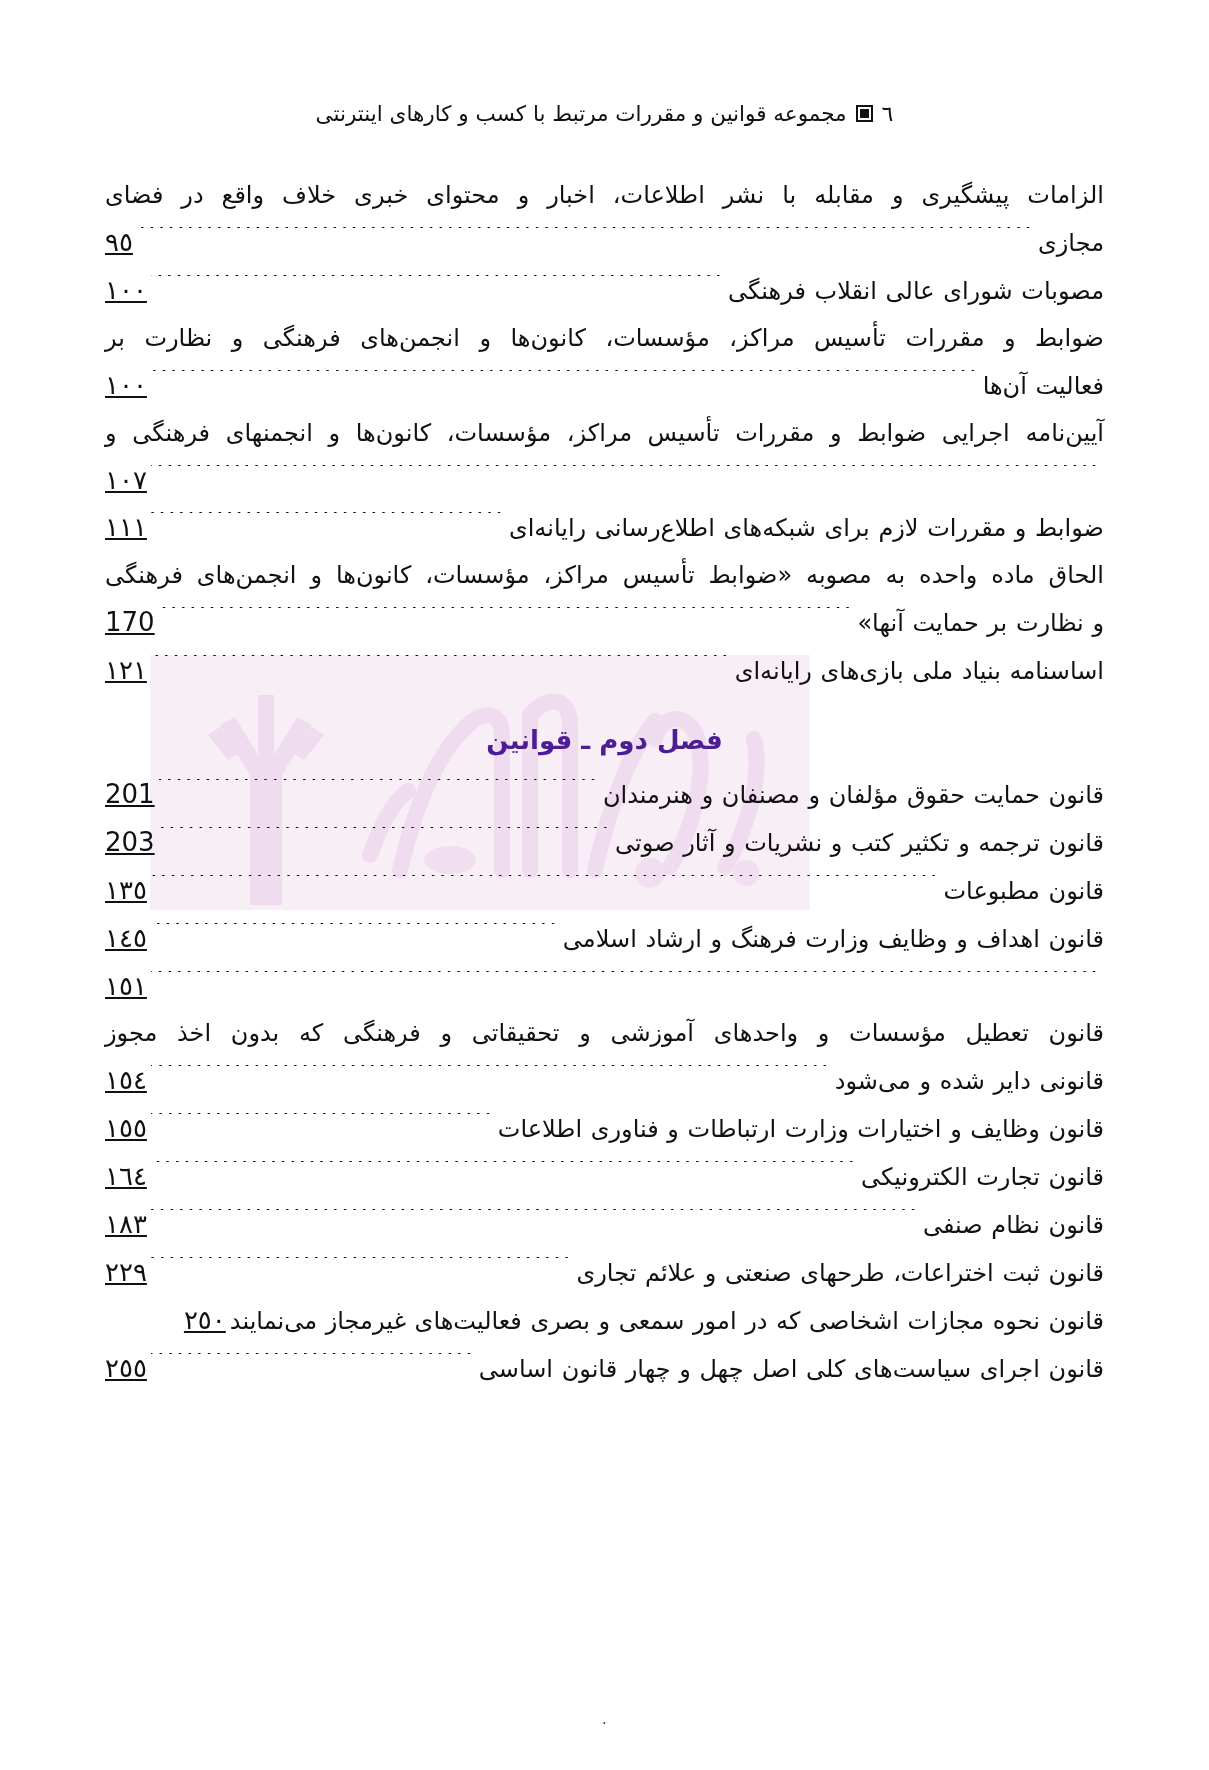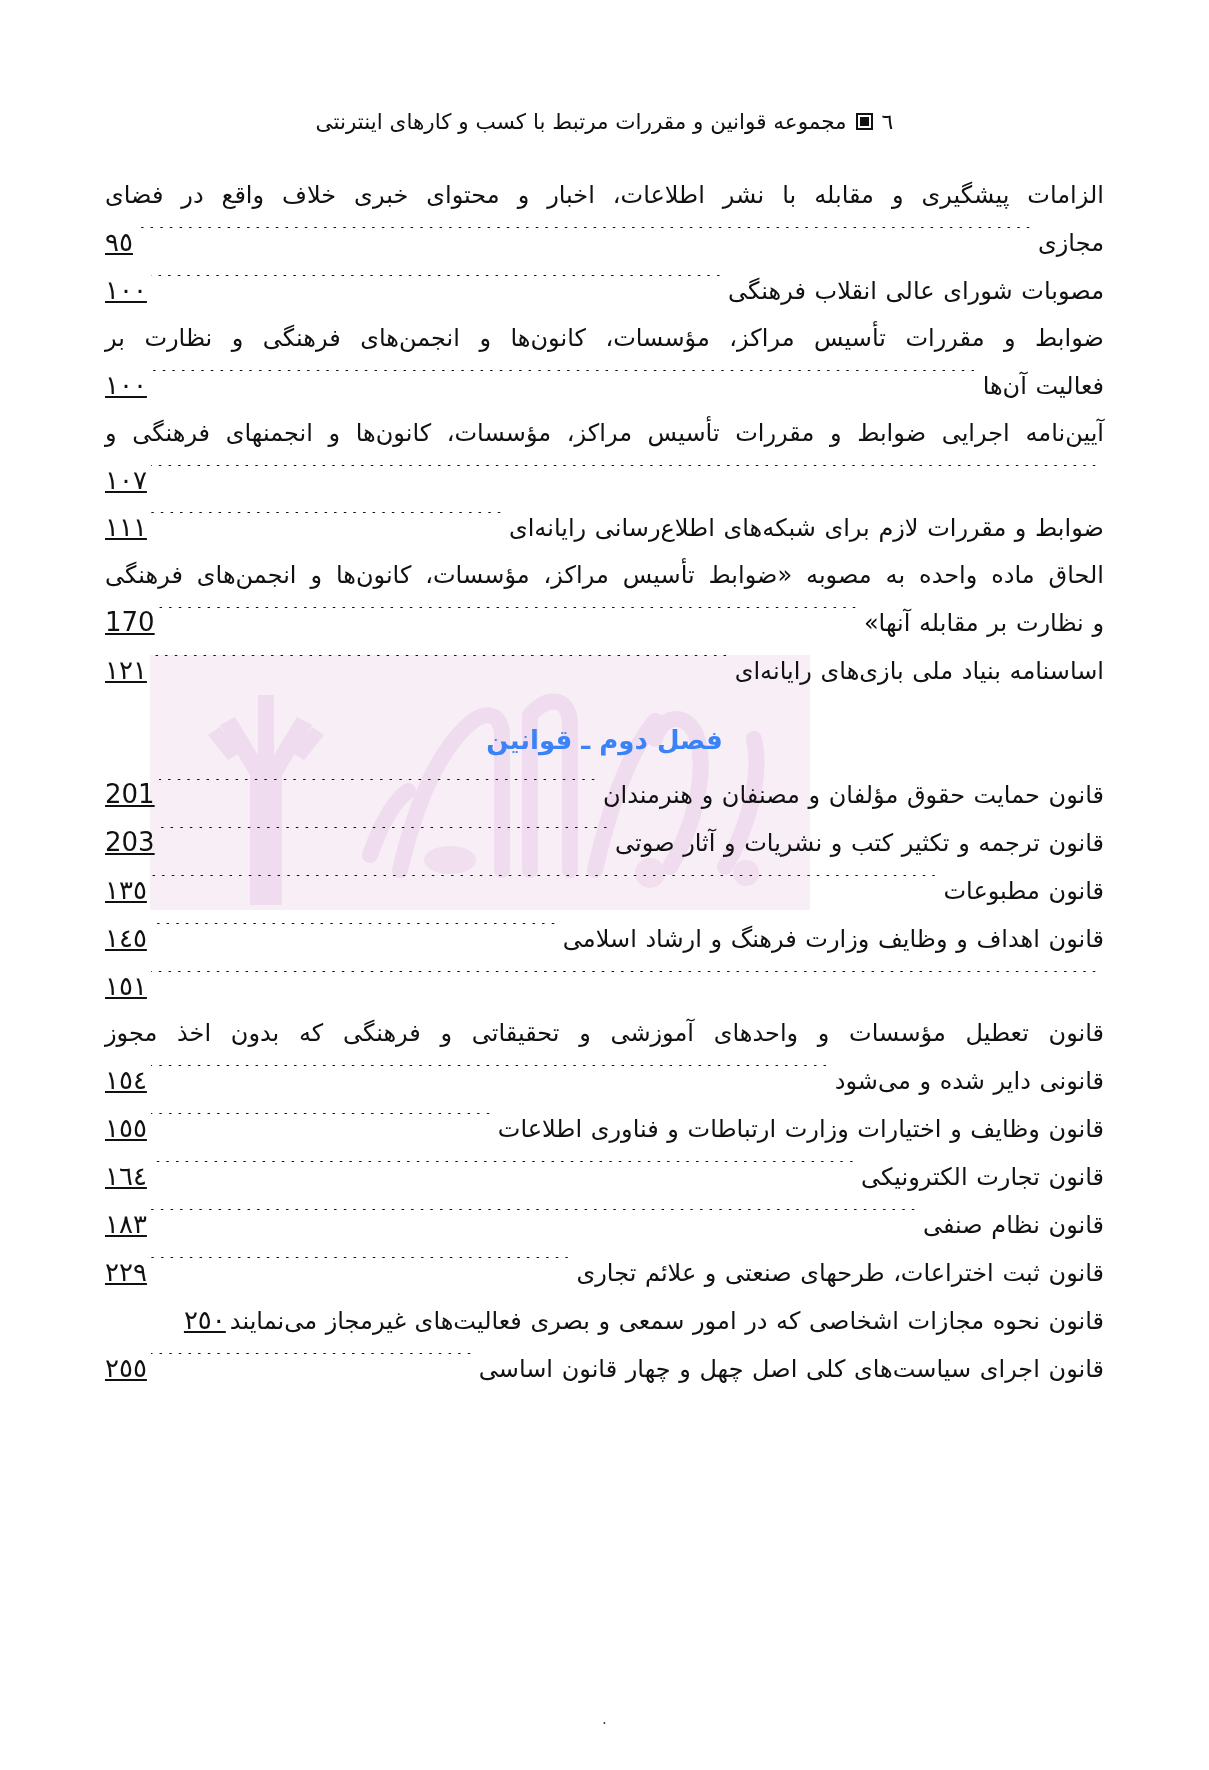--- a/index.html
+++ b/index.html
@@ -32,21 +32,21 @@
   
   .page {
     position:absolute;
     inset:0;
     z-index:2;
   }
 
   
   .runhead {
     position:absolute;
-    top:109px;
+    top:101px;
     left:0; right:0;
     text-align:center;
     direction:rtl;
     font-family:"DejaVu Sans","Liberation Sans",sans-serif;
     font-size:21.5px;
     color:#111;
     letter-spacing:0px;
     white-space:nowrap;
   }
   .runhead .folio { font-size:22px; }
@@ -128,21 +128,21 @@
     width:100%;
     margin-left:39px;
   }
 
   
   .chapter {
     margin:30px 0 16px 0;
     text-align:center;
     font-size:26px;
     font-weight:bold;
-    color:#3b82f6;
+    color:#4c1d95;
     direction:rtl;
     letter-spacing:0px;
   }
 
   .footdot {
     position:absolute;
     bottom:42px;
     left:0; right:0;
     text-align:center;
     font-size:15px;
@@ -219,21 +219,21 @@
         <div class="entry">
           <div class="row">
             <span class="title">ضوابط و مقررات لازم برای شبکه‌های اطلاع‌رسانی رایانه‌ای</span>
             <span class="leader"></span>
             <span class="num">١١١</span>
           </div>
         </div>
         <div class="entry">
           <span class="wrapline">الحاق ماده واحده به مصوبه «ضوابط تأسیس مراکز، مؤسسات، کانون‌ها و انجمن‌های فرهنگی</span>
           <div class="row">
-            <span class="title">و نظارت بر مقابله آنها»</span>
+            <span class="title">و نظارت بر حمایت آنها»</span>
             <span class="leader"></span>
             <span class="num">170</span>
           </div>
         </div>
         <div class="entry">
           <div class="row">
             <span class="title">اساسنامه بنیاد ملی بازی‌های رایانه‌ای</span>
             <span class="leader"></span>
             <span class="num">١٢١</span>
           </div>

